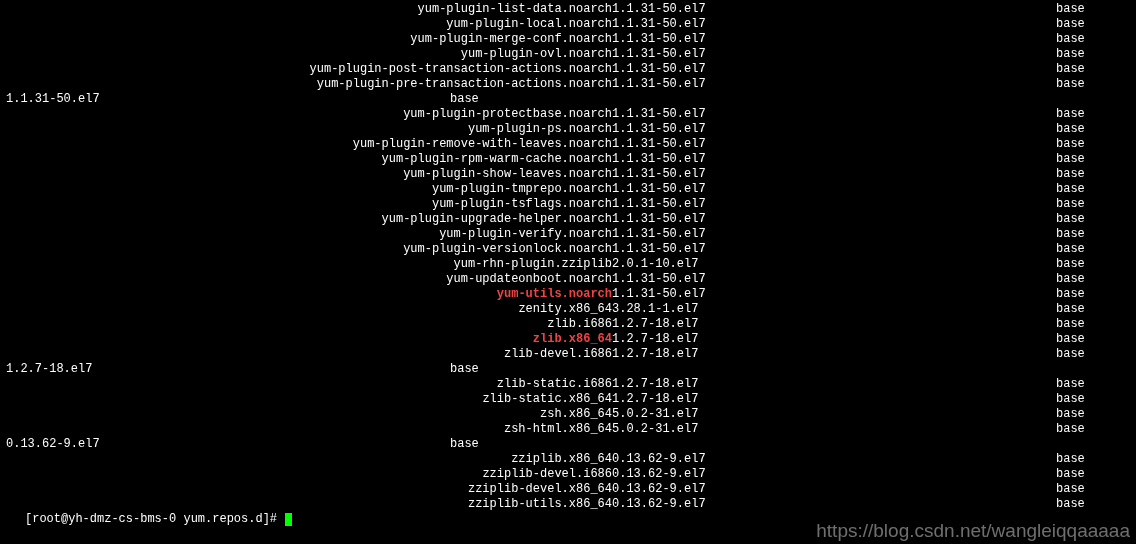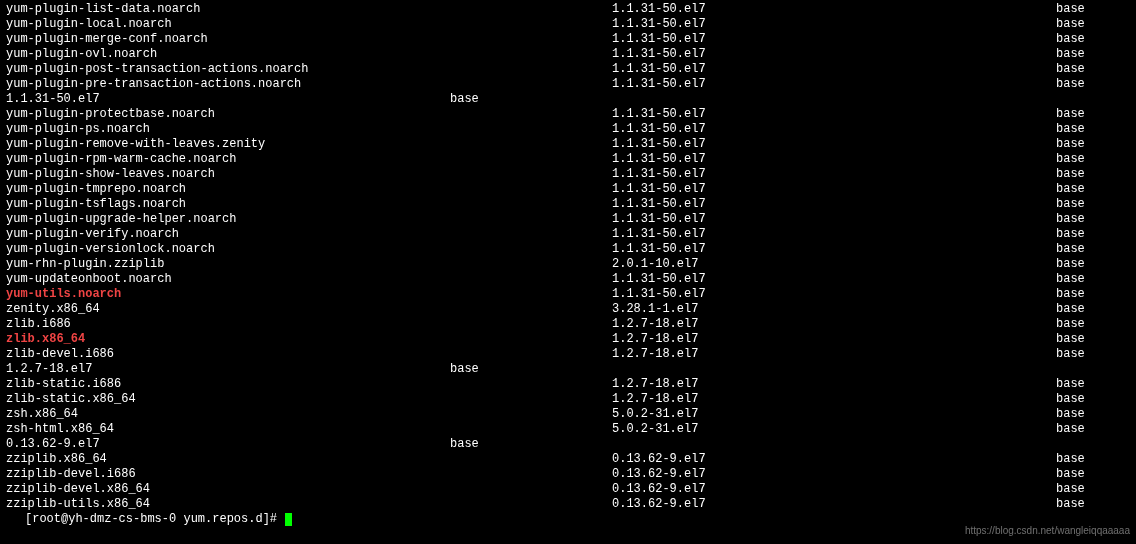--- a/index.html
+++ b/index.html
@@ -12,56 +12,56 @@
       width: 1136px;
       height: 544px;
       overflow: hidden;
       position: relative;
       padding: 2px 6px;
     }
     .row {
       display: flex;
       white-space: pre;
     }
-    .pkg { width: 606px; flex-shrink: 0; }
+    .pkg { width: 606px; flex-shrink: 0; text-align: right; }
     .ver { width: 444px; flex-shrink: 0; }
     .repo { flex-shrink: 0; }
     .highlight { color: #ef4444; font-weight: bold; }
     .prompt-line { white-space: pre; margin-left: 19px; }
     .cursor {
       display: inline-block;
       width: 7px;
       height: 13px;
       background: #00ff00;
       vertical-align: text-bottom;
       margin-left: 1px;
     }
     .watermark {
       position: absolute;
       right: 6px;
       bottom: 6px;
       color: rgba(200,200,200,0.55);
       font-family: Arial, sans-serif;
-      font-size: 10px;
+      font-size: 19px;
     }
   </style>
 </head>
 <body>
 
 <div id="list">
     <div class="row"><span class="pkg">yum-plugin-list-data.noarch</span><span class="ver">1.1.31-50.el7</span><span class="repo">base</span></div>
     <div class="row"><span class="pkg">yum-plugin-local.noarch</span><span class="ver">1.1.31-50.el7</span><span class="repo">base</span></div>
     <div class="row"><span class="pkg">yum-plugin-merge-conf.noarch</span><span class="ver">1.1.31-50.el7</span><span class="repo">base</span></div>
     <div class="row"><span class="pkg">yum-plugin-ovl.noarch</span><span class="ver">1.1.31-50.el7</span><span class="repo">base</span></div>
     <div class="row"><span class="pkg">yum-plugin-post-transaction-actions.noarch</span><span class="ver">1.1.31-50.el7</span><span class="repo">base</span></div>
     <div class="row"><span class="pkg">yum-plugin-pre-transaction-actions.noarch</span><span class="ver">1.1.31-50.el7</span><span class="repo">base</span></div>
     <div class="row"><span class="ver">1.1.31-50.el7</span><span class="repo">base</span></div>
     <div class="row"><span class="pkg">yum-plugin-protectbase.noarch</span><span class="ver">1.1.31-50.el7</span><span class="repo">base</span></div>
     <div class="row"><span class="pkg">yum-plugin-ps.noarch</span><span class="ver">1.1.31-50.el7</span><span class="repo">base</span></div>
-    <div class="row"><span class="pkg">yum-plugin-remove-with-leaves.zenity</span><span class="ver">1.1.31-50.el7</span><span class="repo">base</span></div>
+    <div class="row"><span class="pkg">yum-plugin-remove-with-leaves.noarch</span><span class="ver">1.1.31-50.el7</span><span class="repo">base</span></div>
     <div class="row"><span class="pkg">yum-plugin-rpm-warm-cache.noarch</span><span class="ver">1.1.31-50.el7</span><span class="repo">base</span></div>
     <div class="row"><span class="pkg">yum-plugin-show-leaves.noarch</span><span class="ver">1.1.31-50.el7</span><span class="repo">base</span></div>
     <div class="row"><span class="pkg">yum-plugin-tmprepo.noarch</span><span class="ver">1.1.31-50.el7</span><span class="repo">base</span></div>
     <div class="row"><span class="pkg">yum-plugin-tsflags.noarch</span><span class="ver">1.1.31-50.el7</span><span class="repo">base</span></div>
     <div class="row"><span class="pkg">yum-plugin-upgrade-helper.noarch</span><span class="ver">1.1.31-50.el7</span><span class="repo">base</span></div>
     <div class="row"><span class="pkg">yum-plugin-verify.noarch</span><span class="ver">1.1.31-50.el7</span><span class="repo">base</span></div>
     <div class="row"><span class="pkg">yum-plugin-versionlock.noarch</span><span class="ver">1.1.31-50.el7</span><span class="repo">base</span></div>
     <div class="row"><span class="pkg">yum-rhn-plugin.zziplib</span><span class="ver">2.0.1-10.el7</span><span class="repo">base</span></div>
     <div class="row"><span class="pkg">yum-updateonboot.noarch</span><span class="ver">1.1.31-50.el7</span><span class="repo">base</span></div>
     <div class="row"><span class="pkg highlight">yum-utils.noarch</span><span class="ver">1.1.31-50.el7</span><span class="repo">base</span></div>

